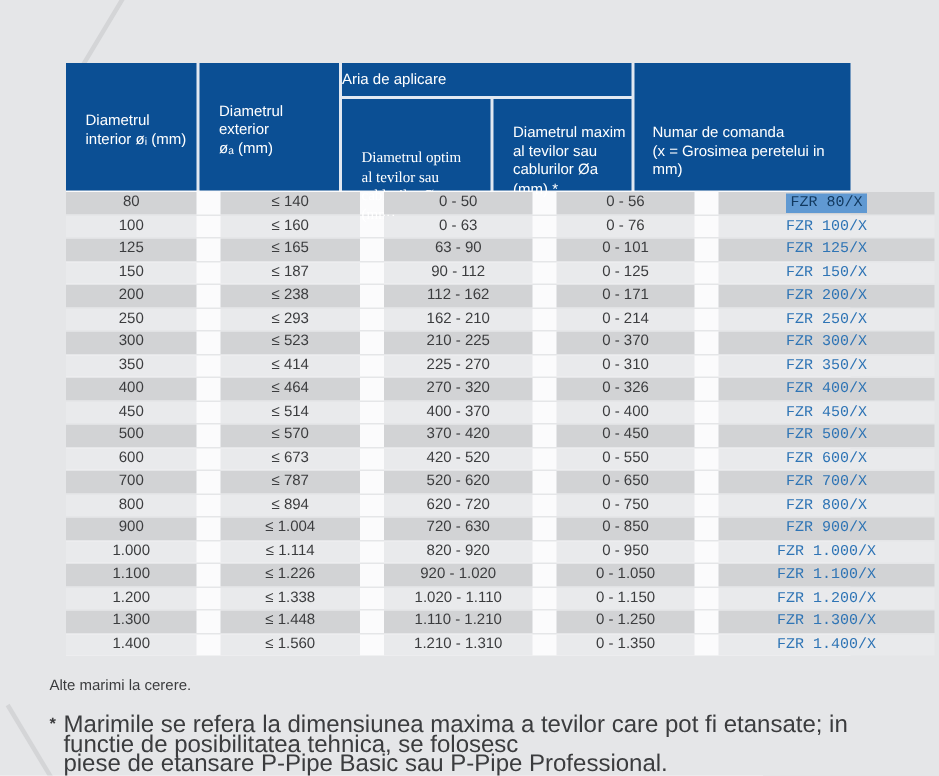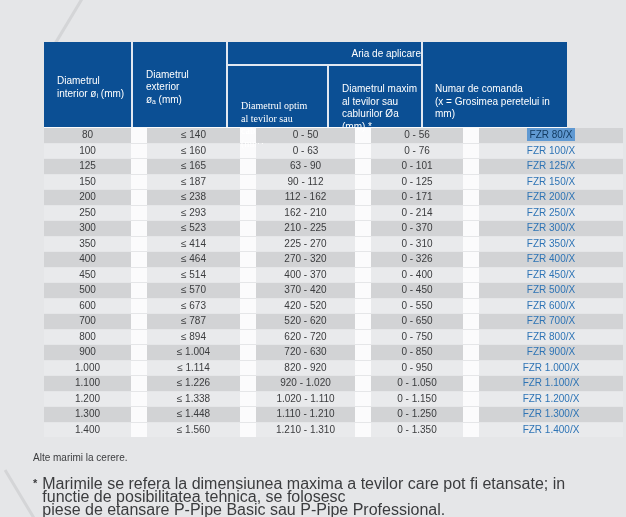--- a/index.html
+++ b/index.html
@@ -23,21 +23,21 @@
     gap:2px;
     background:#e2e8f1;
   }
   .hcell {
     background:#0b4f94; color:#ffffff;
     font-size:10px; line-height:12.4px;
     white-space:pre-line;
   }
   .hc1 { grid-row:1/3; grid-column:1; display:flex; align-items:center; padding:6px 4px 0 13px; }
   .hc2 { grid-row:1/3; grid-column:2; display:flex; align-items:center; padding:6px 4px 0 13px; }
-  .hgroup { grid-row:1; grid-column:3/5; display:flex; align-items:center; justify-content:flex-end; padding-top:2px; }
+  .hgroup { grid-row:1; grid-column:3/5; display:flex; align-items:center; justify-content:flex-start; padding-top:2px; }
   .hc3 { grid-row:2; grid-column:3; padding:22px 4px 0 13px;font-family:Liberation Serif, serif; }
   .hc4 { grid-row:2; grid-column:4; padding:5px 4px 0 13px; }
   .hc5 { grid-row:1/3; grid-column:5; padding:29px 6px 0 12px; }
 
   .tbody { border-top:1px solid #fbfbfc; }
   .trow {
     display:grid;
     grid-template-columns:87px 93px 99px 92px 144px;
     gap:16px;
     height:14.5px;
@@ -45,21 +45,21 @@
     background:#fbfbfc;
   }
   .trow:last-child { margin-bottom:0; }
   .tcell {
     font-size:10px; line-height:14.5px; text-align:center;
     color:#3b3c3e; overflow:hidden; white-space:nowrap;
   }
   .trow.dark  .tcell { background:#d2d3d5; }
   .trow.light .tcell { background:#e9eaec; }
   .fzr { color:#2e74b5; }
-  .fzr-inner { display:inline-block; line-height:13px; }
+  .fzr-inner { display:inline-block; line-height:13px;font-family:Liberation Mono, monospace; }
   .fzr-inner.selected { background:#6099d2; color:#11395f; padding:0 3px; }
 
   
   .note1 {
     position:absolute; left:33px; top:452px; z-index:2;
     font-size:10px; color:#3b3c3e;text-align:center;
   }
   .note2 {
     position:absolute; left:33px; top:477px; width:545px; z-index:2;
     display:flex; align-items:flex-start; gap:5px;

